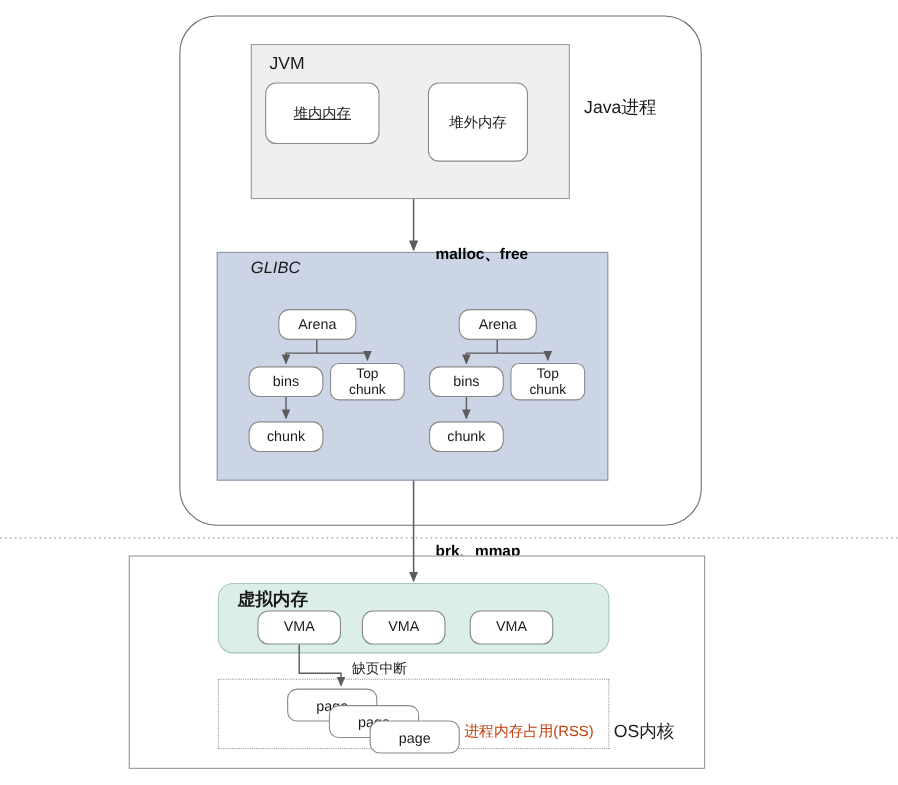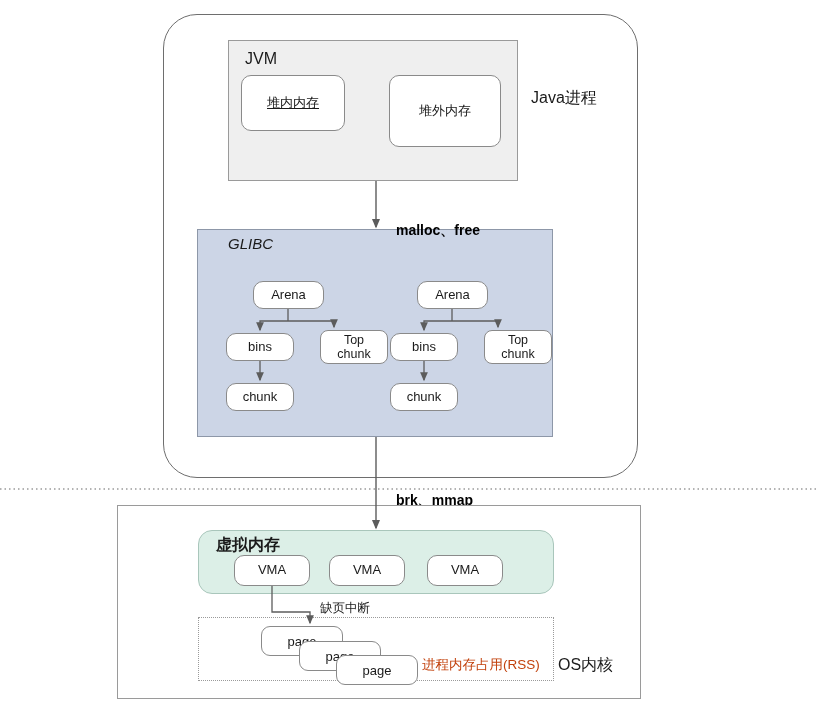--- a/index.html
+++ b/index.html
@@ -25,21 +25,21 @@
   .jvm-panel{
     background:#efefef;border:1px solid #9a9a9a;
   }
   .panel-title{position:absolute;font-size:16px;color:#1a1a1a;white-space:nowrap;}
 
   
   .wbox{
     background:#ffffff;border:1px solid #8a8a8a;border-radius:10px;
     font-size:13px;color:#1a1a1a;text-align:center;line-height:1.15;
   }
-  .wbox.sm{font-size:12.5px;border-radius:8px;margin-left:20px;}
+  .wbox.sm{font-size:12.5px;border-radius:8px;}
 
   
   .glibc-panel{
     background:#ccd5e6;border:1px solid #8d97a8;
   }
 
   
   .vm-panel{
     background:#dcefe7;border:1px solid #a9c6bb;border-radius:14px;
   }
@@ -73,21 +73,21 @@
   <div class="box proc-outline" style="left:163px;top:14px;width:475px;height:464px;"></div>
 
   <div class="label proc-label" style="left:531px;top:52px;margin-top:36px;">Java进程</div>
 
   <div class="box jvm-panel" style="left:228px;top:40px;width:290px;height:141px;"></div>
   <div class="panel-title" style="left:245px;top:50px;">JVM</div>
 
   <div class="box wbox" style="left:241px;top:75px;width:104px;height:56px;text-decoration:underline;">
     <span>堆内内存</span>
   </div>
-  <div class="box wbox" style="left:389px;top:75px;width:112px;height:72px;">
+  <div class="box wbox" style="left:389px;top:75px;width:91px;height:72px;">
     <span>堆外内存</span>
   </div>
 
   <div class="box glibc-panel" style="left:197px;top:229px;width:356px;height:208px;"></div>
   <div class="panel-title" style="left:228px;top:235px;font-size:15px;font-style:italic;">GLIBC</div>
 
   <div class="box wbox" style="left:253px;top:281px;width:71px;height:28px;">
     <span>Arena</span>
   </div>
   <div class="box wbox" style="left:226px;top:333px;width:68px;height:28px;">

